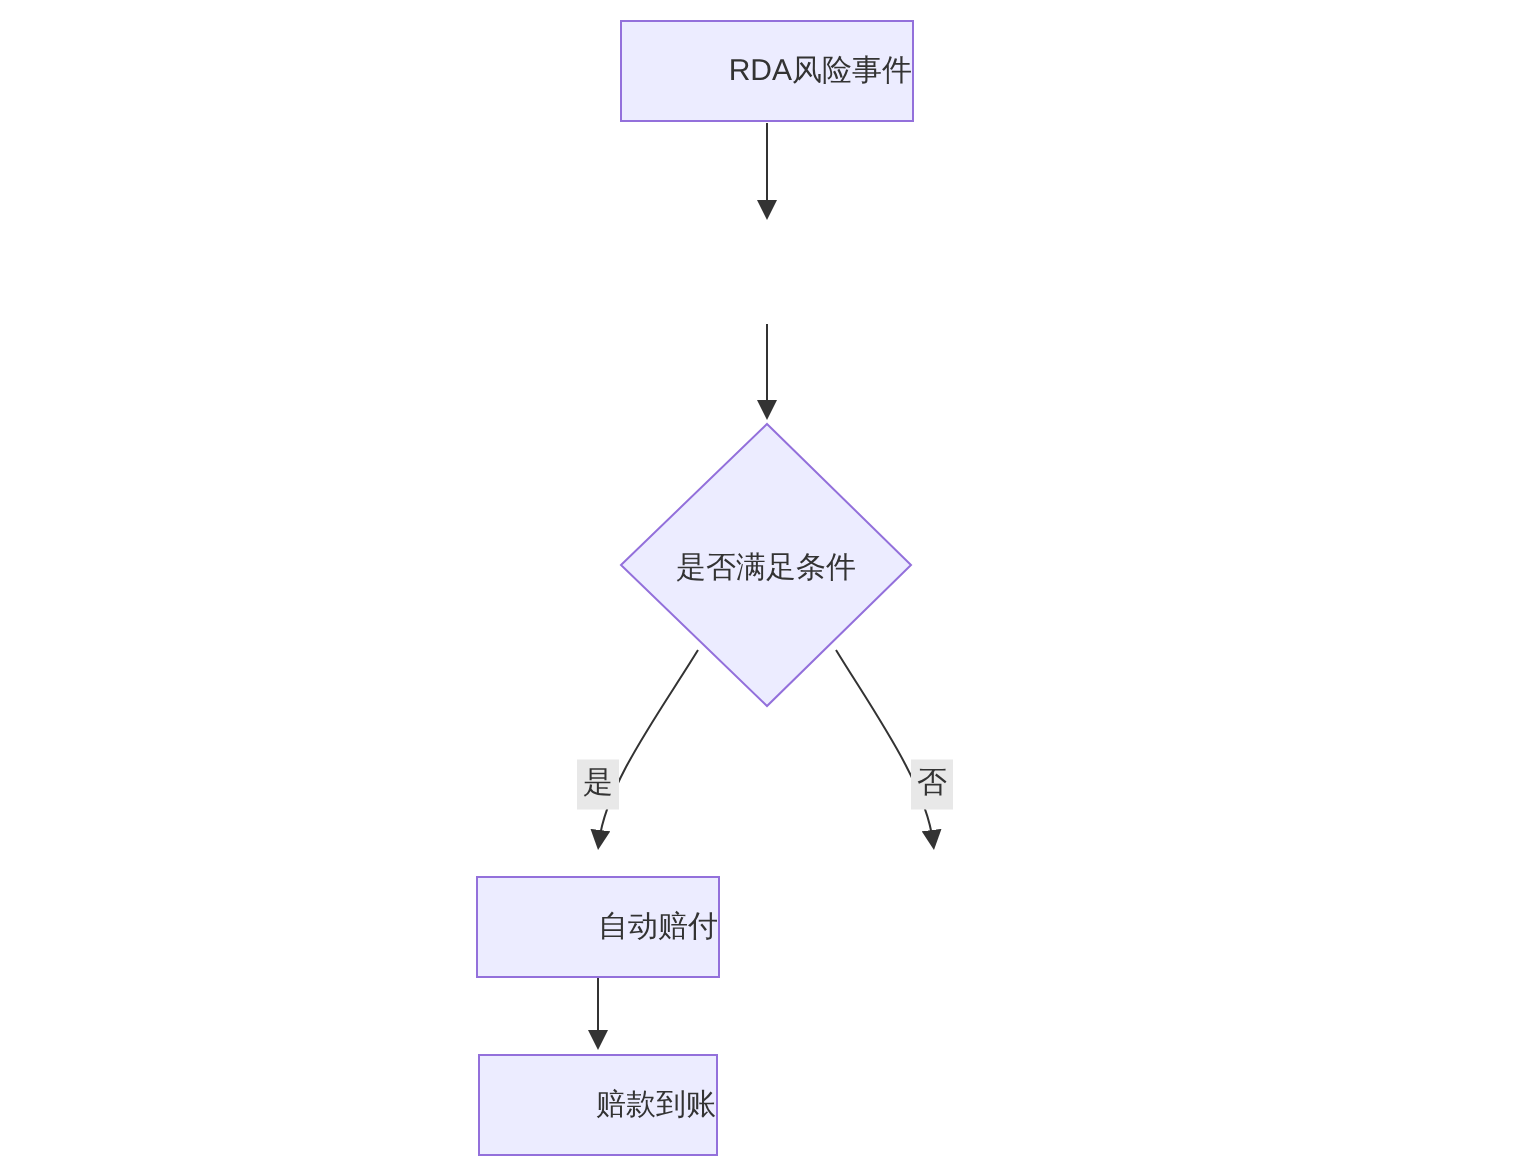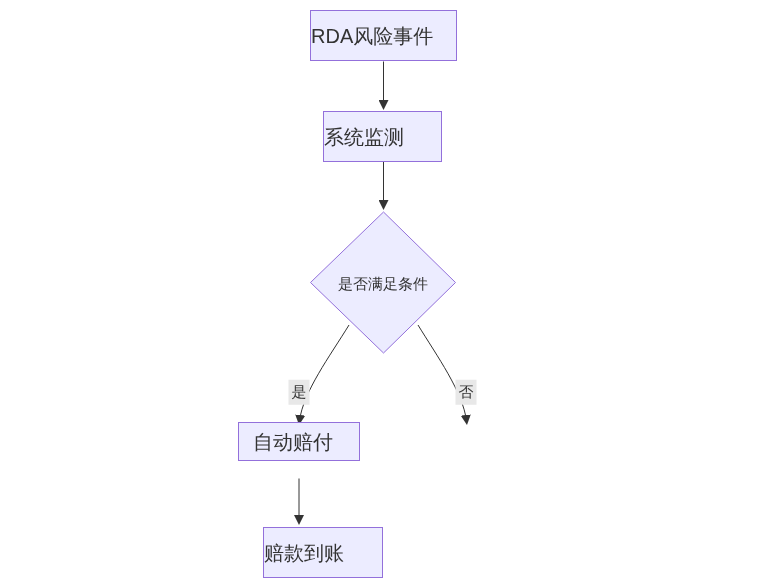--- a/index.html
+++ b/index.html
@@ -17,31 +17,31 @@
     left: 0; top: 0;
     width: 760px; height: 586px;
   }
   .node {
     position: absolute;
     box-sizing: border-box;
     background: #ECECFF;
     border: 1px solid #9370DB;
     display: flex;
     align-items: center;
-    justify-content: flex-start;
-    font-size: 20px;
+    justify-content: flex-end;
+    font-size: 15px;
     line-height: 1.2;
     text-align: center;
     white-space: nowrap;
   }
   .node-rda      { left: 310px; top: 10px;  width: 147px; height: 51px; }
   .node-monitor  { left: 323px; top: 111px; width: 119px; height: 51px; }
-  .node-payout   { left: 238px; top: 422px; width: 122px; height: 39px; padding-left: 14px; }
+  .node-payout   { left: 238px; top: 438px; width: 122px; height: 51px; padding-left: 14px; }
   .node-end      { left: 407px; top: 427px; width: 121px; height: 51px; }
-  .node-arrival  { left: 239px; top: 527px; width: 120px; height: 51px; margin-left: 24px; }
+  .node-arrival  { left: 239px; top: 527px; width: 120px; height: 51px; }
   .diamond-label {
     position: absolute;
     left: 383px; top: 284px;
     transform: translate(-50%, -50%);
     font-size: 15px;
     white-space: nowrap;
   }
   .edge-label {
     position: absolute;
     transform: translate(-50%, -50%);
@@ -76,23 +76,20 @@
 
     <path d="M299,478.5 L299,521" stroke="#333333" stroke-width="1" fill="none" marker-end="url(#arrow)"></path>
 
     <polygon points="383.5,212 455.5,282.5 383.5,353 310.5,282.5" fill="#ECECFF" stroke="#9370DB" stroke-width="1"></polygon>
   </svg>
 
   <div class="node node-rda">
     <span>RDA风险事件</span>
   </div>
 
-  <div class="node node-monitor">
-    <span>系统监测</span>
-  </div>
 
   <div class="diamond-label">是否满足条件</div>
 
   <div class="node node-payout">
     <span>自动赔付</span>
   </div>
 
 
   <div class="node node-arrival">
     <span>赔款到账</span>

